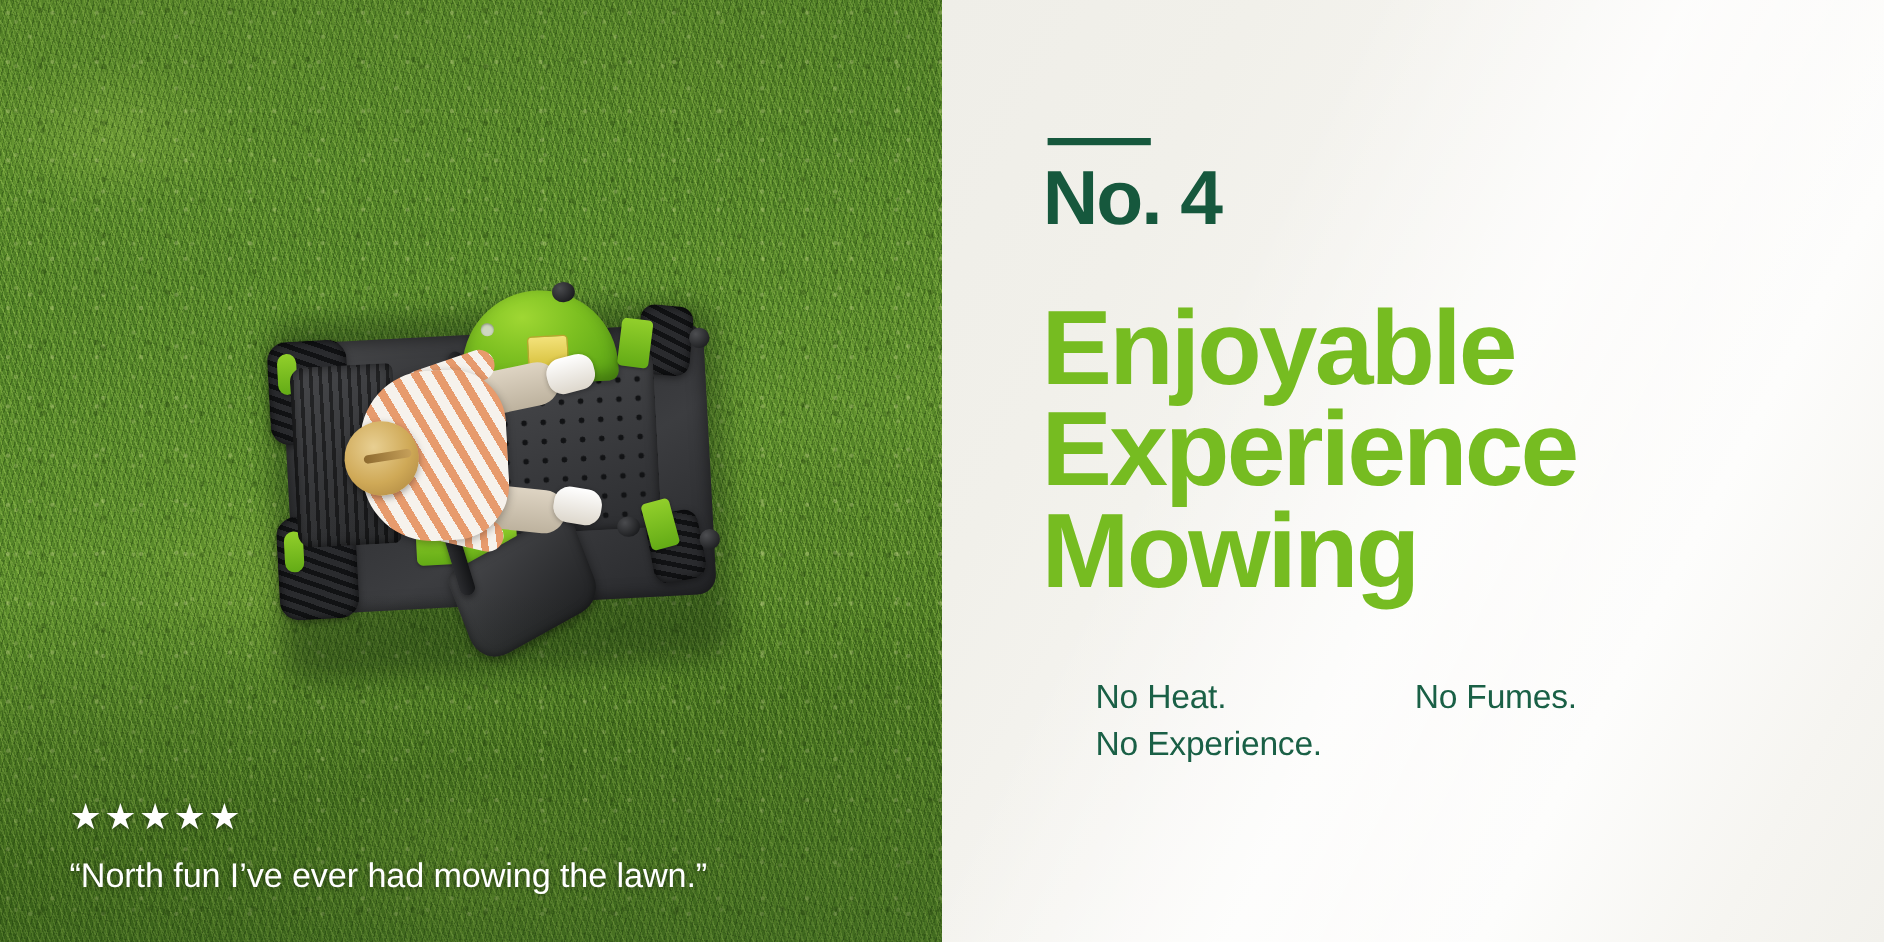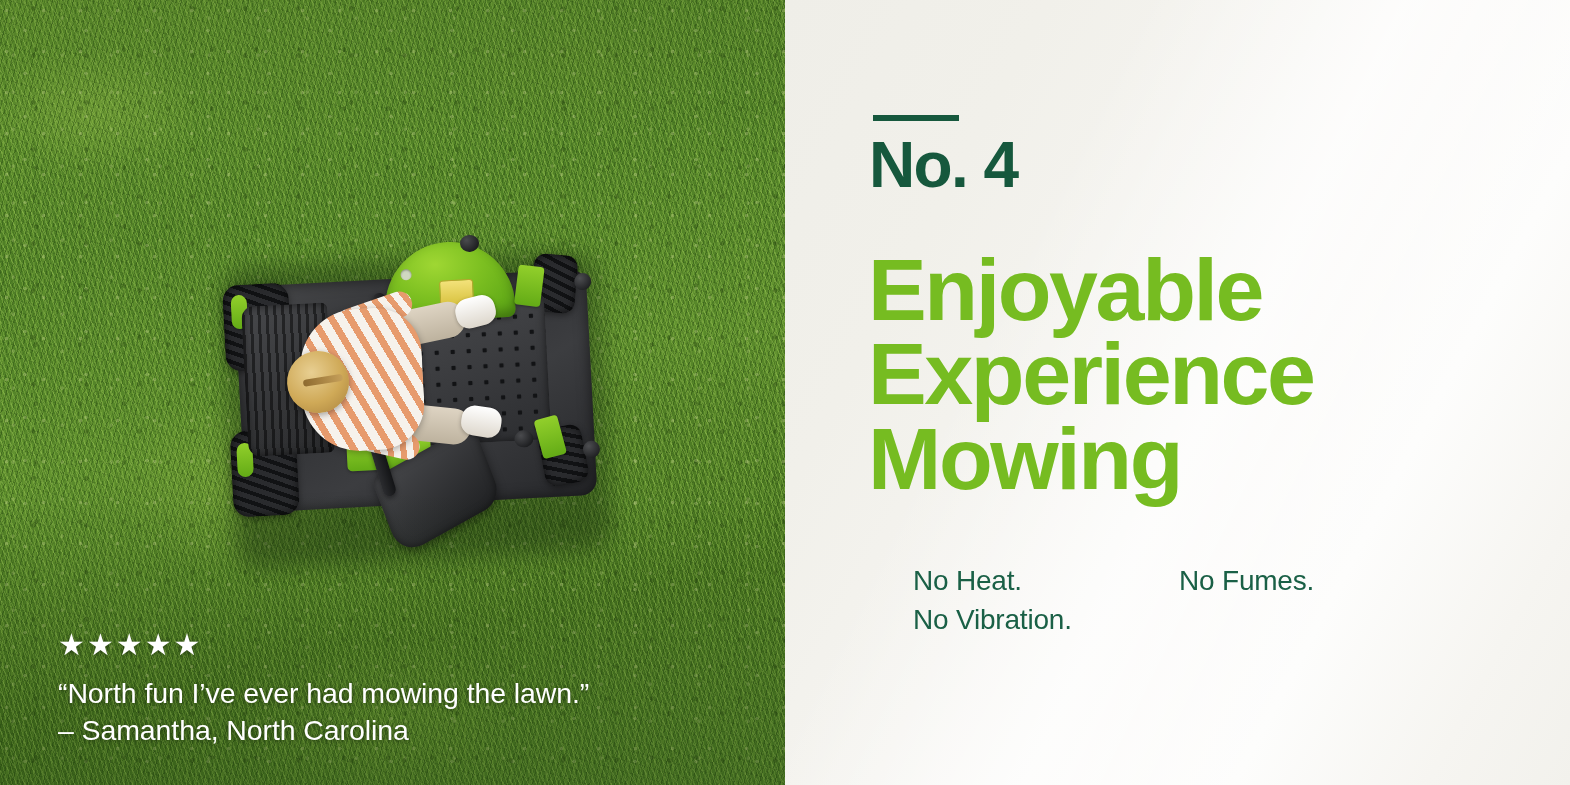--- a/index.html
+++ b/index.html
@@ -360,21 +360,20 @@
         <div class="r-head"></div>
         <div class="r-hairpart"></div>
       </div>
     </div>
 
     <div class="grass-vignette"></div>
 
     <div class="testimonial">
       <div class="stars">★★★★★</div>
       <div class="quote">“North fun I’ve ever had mowing the lawn.”</div>
-      <div class="attrib">– Samantha, North Carolina</div>
     </div>
   </div>
 
   <div class="content-panel">
     <div class="panel-sheen"></div>
 
     <div class="content-inner">
 
       <div class="rule"></div>
 
@@ -382,21 +381,21 @@
 
       <div class="headline">
         <span>Enjoyable</span>
         <span>Experience</span>
         <span>Mowing</span>
       </div>
 
       <div class="features">
         <div class="feat-col">
           <div class="feat-line">No Heat.</div>
-          <div class="feat-line">No Vibration.</div>
+          <div class="feat-line">No Experience.</div>
         </div>
         <div class="feat-col">
           <div class="feat-line">No Fumes.</div>
         </div>
       </div>
 
     </div>
   </div>
 
 </div>

